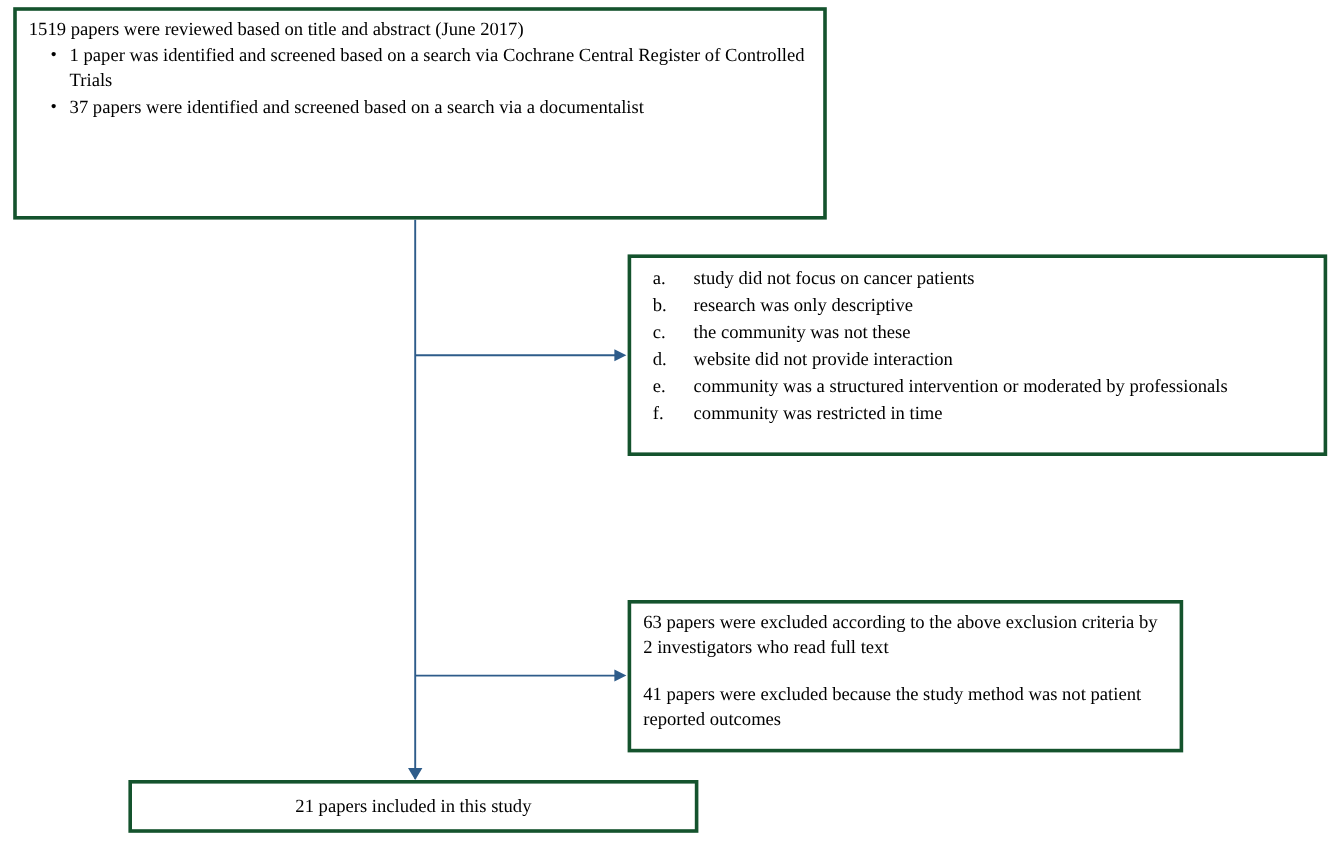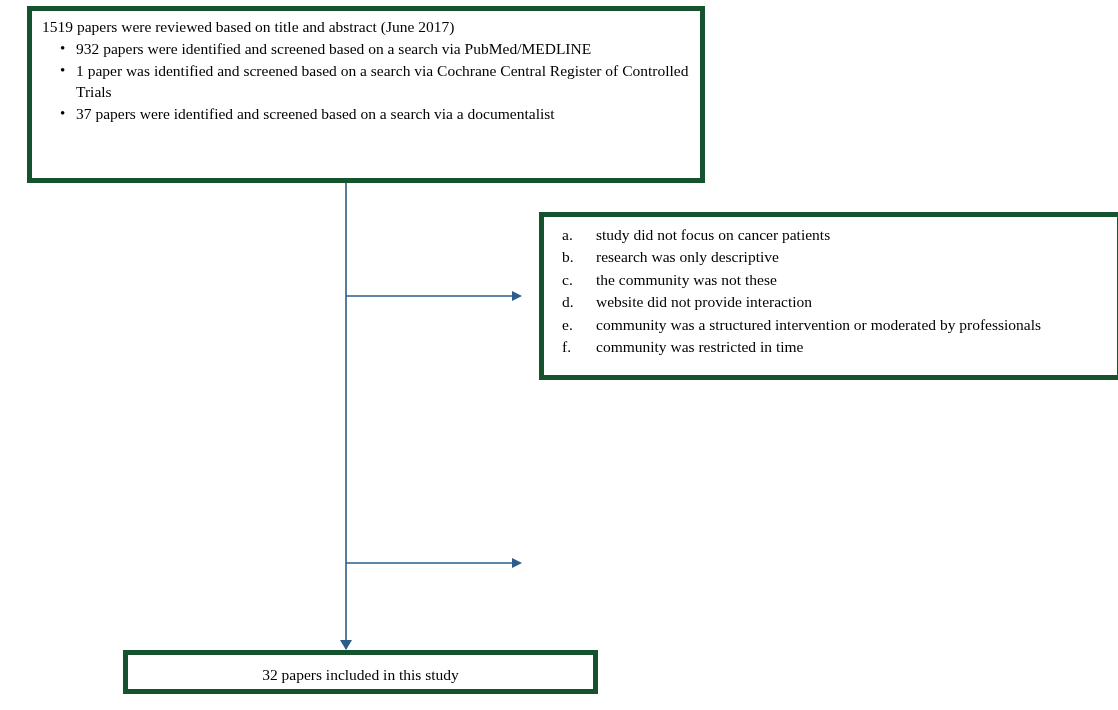--- a/index.html
+++ b/index.html
@@ -18,25 +18,24 @@
   #diagram {
     position: absolute;
     left: 0;
     top: 0;
     width: 1118px;
     height: 710px;
   }
   .box {
     position: absolute;
     box-sizing: border-box;
-    border: 5px solid #14532d;
+    border: 3px solid #14532d;
     background: #ffffff;
     font-size: 15.5px;
     line-height: 1.35;
-    margin-left: 16px;
   }
   .box-inner {
     padding: 6px 10px 8px 10px;
   }
   .box-title {
     white-space: nowrap;
   }
   ul.bullets {
     margin: 1px 0 0 0;
     padding: 0 0 0 18px;
@@ -105,41 +104,46 @@
     <path d="M 512 291 L 522 296 L 512 301 Z" fill="#2e5c8a"></path>
 
     <path d="M 346 563 L 514 563" stroke="#2e5c8a" stroke-width="1.6" fill="none"></path>
     <path d="M 512 558 L 522 563 L 512 568 Z" fill="#2e5c8a"></path>
   </svg>
 
   <div class="box" id="box-screened">
     <div class="box-inner">
       <div class="box-title">1519 papers were reviewed based on title and abstract (June 2017)</div>
       <ul class="bullets">
-        <li>932 papers were identified and screened based on a search via PubMed/MEDLINE</li>
         <li>1 paper was identified and screened based on a search via Cochrane Central Register of Controlled Trials</li>
         <li>37 papers were identified and screened based on a search via a documentalist</li>
       </ul>
     </div>
   </div>
 
   <div class="box" id="box-excluded1">
     <div class="box-inner">
       <ol class="alpha">
         <li>study did not focus on cancer patients</li>
         <li>research was only descriptive</li>
         <li>the community was not these</li>
         <li>website did not provide interaction</li>
         <li>community was a structured intervention or moderated by professionals</li>
         <li>community was restricted in time</li>
       </ol>
     </div>
   </div>
 
 
+  <div class="box" id="box-excluded2">
+    <div class="box-inner">
+      <p class="para">63 papers were excluded according to the above exclusion criteria by 2 investigators who read full text</p>
+      <p class="para">41 papers were excluded because the study method was not patient reported outcomes</p>
+    </div>
+  </div>
 
   <div class="box" id="box-final">
     <div class="box-inner">
-      <div>32 papers included in this study</div>
+      <div>21 papers included in this study</div>
     </div>
   </div>
 
 </div>
 
 </body></html>

